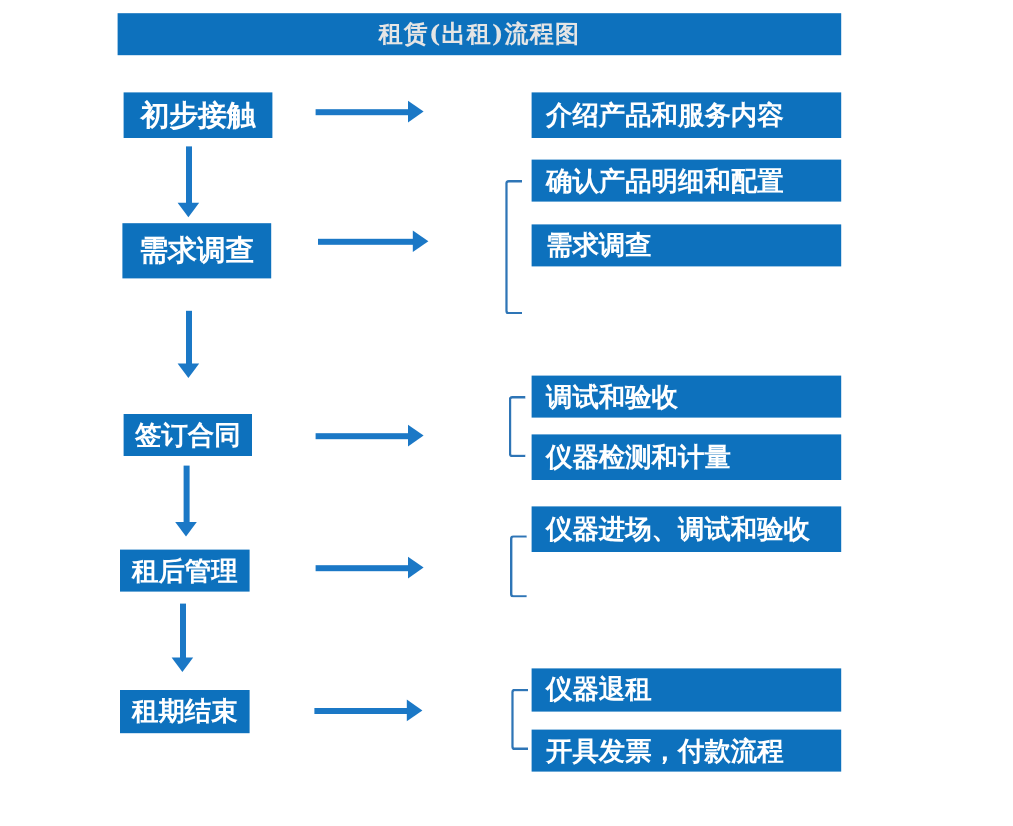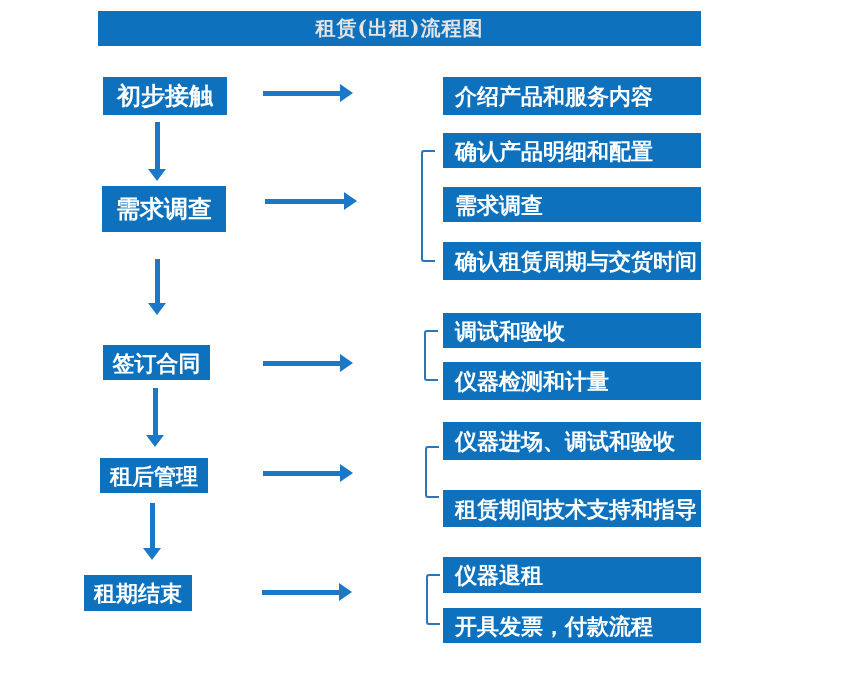--- a/index.html
+++ b/index.html
@@ -53,21 +53,21 @@
 <body>
 
 <div class="canvas">
 
   <div class="banner">租赁(出租)流程图</div>
 
   <div class="box stage" style="left:103px;top:77px;width:124px;height:38px;font-size:24px;">初步接触</div>
   <div class="box stage" style="left:102px;top:186px;width:124px;height:46px;font-size:24px;">需求调查</div>
   <div class="box stage" style="left:103px;top:345px;width:107px;height:35px;font-size:22px;">签订合同</div>
   <div class="box stage" style="left:100px;top:458px;width:108px;height:35px;font-size:22px;">租后管理</div>
-  <div class="box stage" style="left:84px;top:575px;width:108px;height:36px;font-size:22px;">租期结束</div>
+  <div class="box stage" style="left:100px;top:575px;width:108px;height:36px;font-size:22px;">租期结束</div>
 
   <div class="varrow" style="left:148px;top:122px;height:59px;"></div>
   <div class="varrow" style="left:148px;top:259px;height:56px;"></div>
   <div class="varrow" style="left:146px;top:388px;height:59px;"></div>
   <div class="varrow" style="left:143px;top:503px;height:57px;"></div>
 
   <div class="harrow" style="left:263px;top:84px;width:90px;"></div>
   <div class="harrow" style="left:265px;top:192px;width:92px;"></div>
   <div class="harrow" style="left:263px;top:354px;width:90px;"></div>
   <div class="harrow" style="left:263px;top:464px;width:90px;"></div>
@@ -75,24 +75,22 @@
 
   <div class="bracket" style="left:421px;top:150px;height:112px;"></div>
   <div class="bracket" style="left:424px;top:330px;height:51px;"></div>
   <div class="bracket" style="left:425px;top:446px;height:52px;"></div>
   <div class="bracket" style="left:426px;top:574px;height:51px;"></div>
 
   <div class="box out" style="top:77px;height:38px;">介绍产品和服务内容</div>
 
   <div class="box out" style="top:133px;height:35px;">确认产品明细和配置</div>
   <div class="box out" style="top:187px;height:35px;">需求调查</div>
-  <div class="box out" style="top:242px;height:38px;">确认租赁周期与交货时间</div>
 
   <div class="box out" style="top:313px;height:35px;">调试和验收</div>
   <div class="box out" style="top:362px;height:38px;">仪器检测和计量</div>
 
   <div class="box out" style="top:422px;height:38px;">仪器进场、调试和验收</div>
-  <div class="box out" style="top:490px;height:37px;">租赁期间技术支持和指导</div>
 
   <div class="box out" style="top:557px;height:36px;">仪器退租</div>
   <div class="box out" style="top:608px;height:35px;">开具发票，付款流程</div>
 
 </div>
 
 </body></html>

